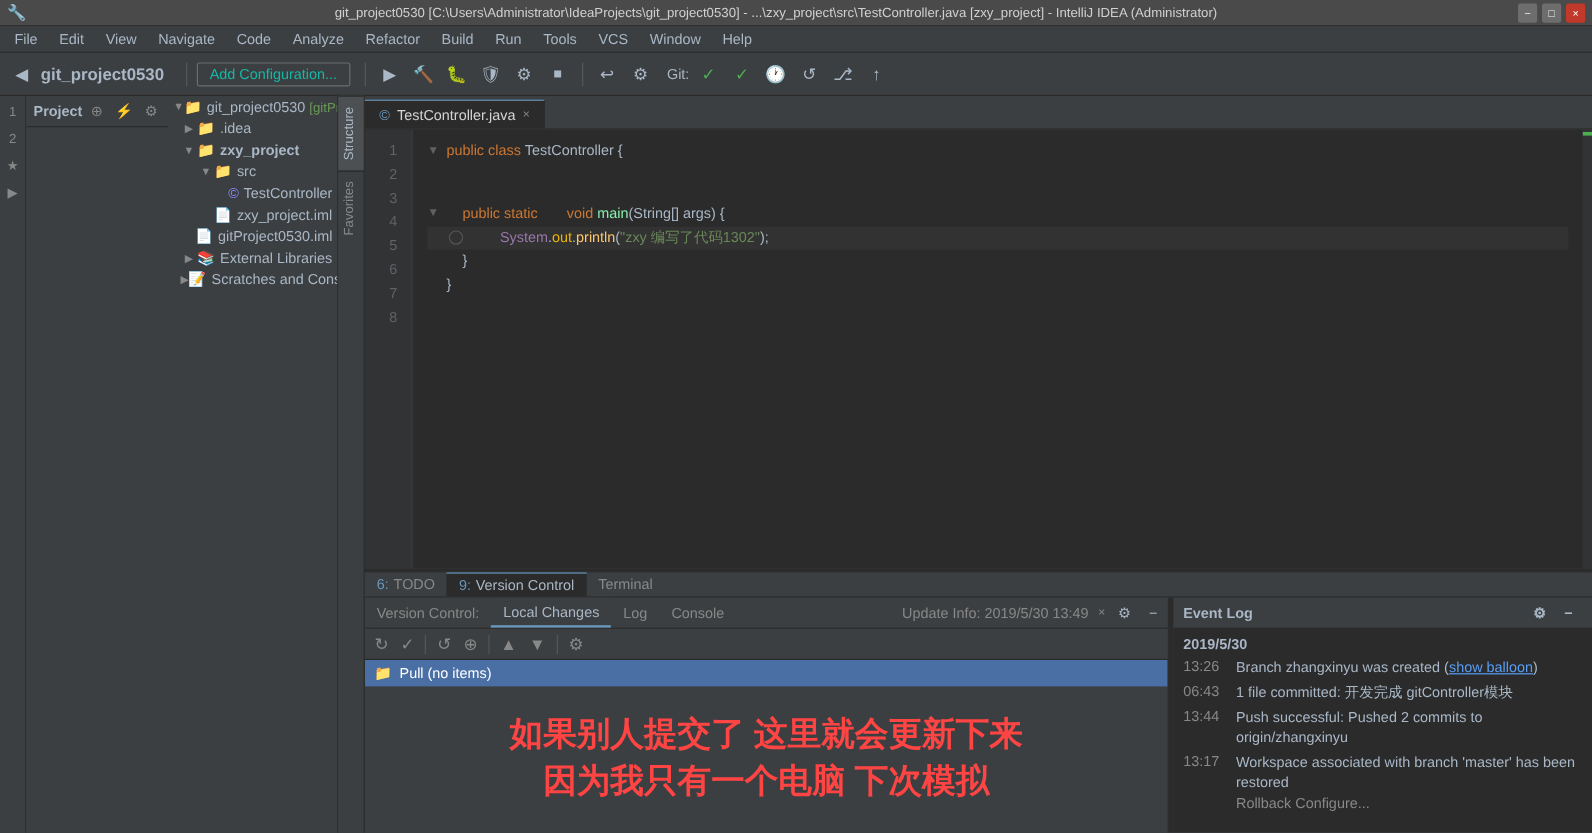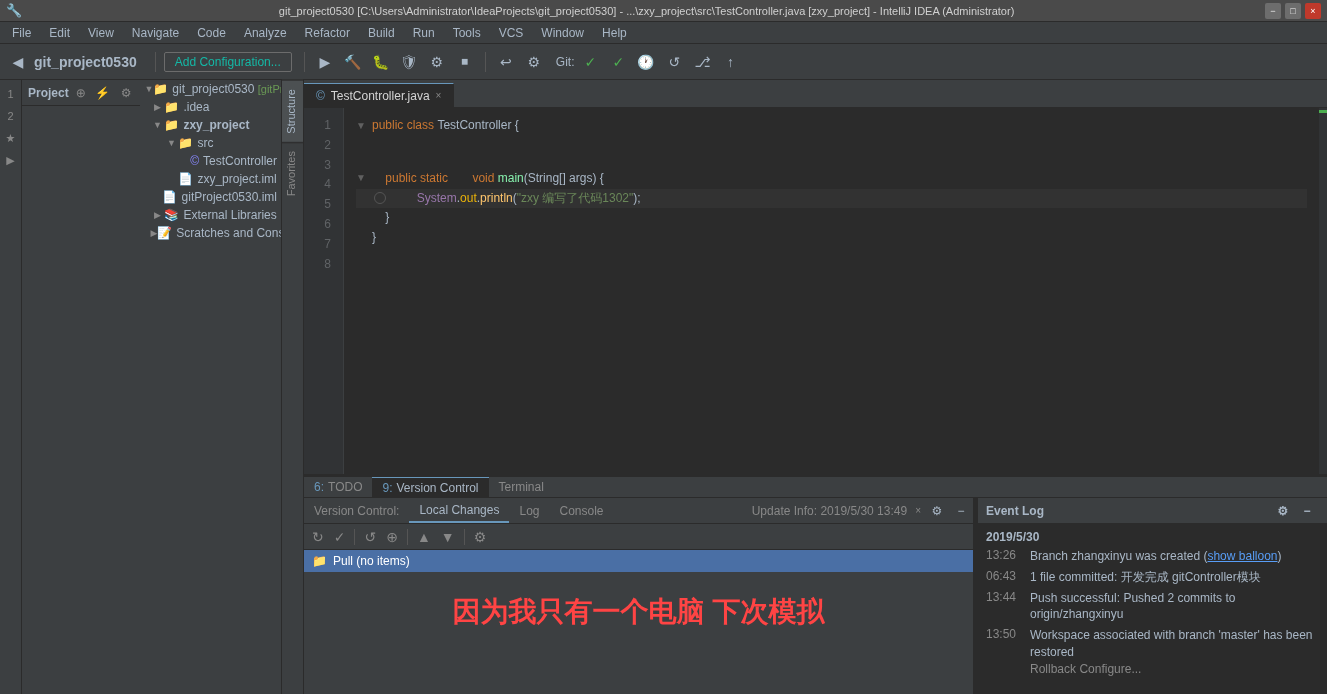--- a/index.html
+++ b/index.html
@@ -650,20 +650,21 @@
                   <div class="vc-tool-sep"></div>
                   <span class="vc-tool-btn">⚙</span>
                 </div>
 
                 <div id="vc-body">
                   <div class="vc-pull-header">
                     <span class="vc-folder-icon">📁</span>
                     <span>Pull (no items)</span>
                   </div>
                   <div class="annotation-text">
+                    <div>如果别人提交了  这里就会更新下来</div>
                     <div>因为我只有一个电脑  下次模拟</div>
                   </div>
                 </div>
               </div>
 
               <div class="splitter-h"></div>
 
               <div id="event-log">
                 <div id="event-log-header">
                   <span class="event-log-title">Event Log</span>
@@ -684,21 +685,21 @@
                     <span class="event-time">06:43</span>
                     <span class="event-msg">1 file committed: 开发完成  gitController模块</span>
                   </div>
 
                   <div class="event-item">
                     <span class="event-time">13:44</span>
                     <span class="event-msg">Push successful: Pushed 2 commits to origin/zhangxinyu</span>
                   </div>
 
                   <div class="event-item">
-                    <span class="event-time">13:50</span>
+                    <span class="event-time">13:17</span>
                     <span class="event-msg">
                       Workspace associated with branch 'master' has been restored<br>
                       <span class="event-sublink">Rollback</span>
                       <span> </span>
                       <span class="event-sublink">Configure...</span>
                     </span>
                   </div>
                 </div>
               </div>
 

